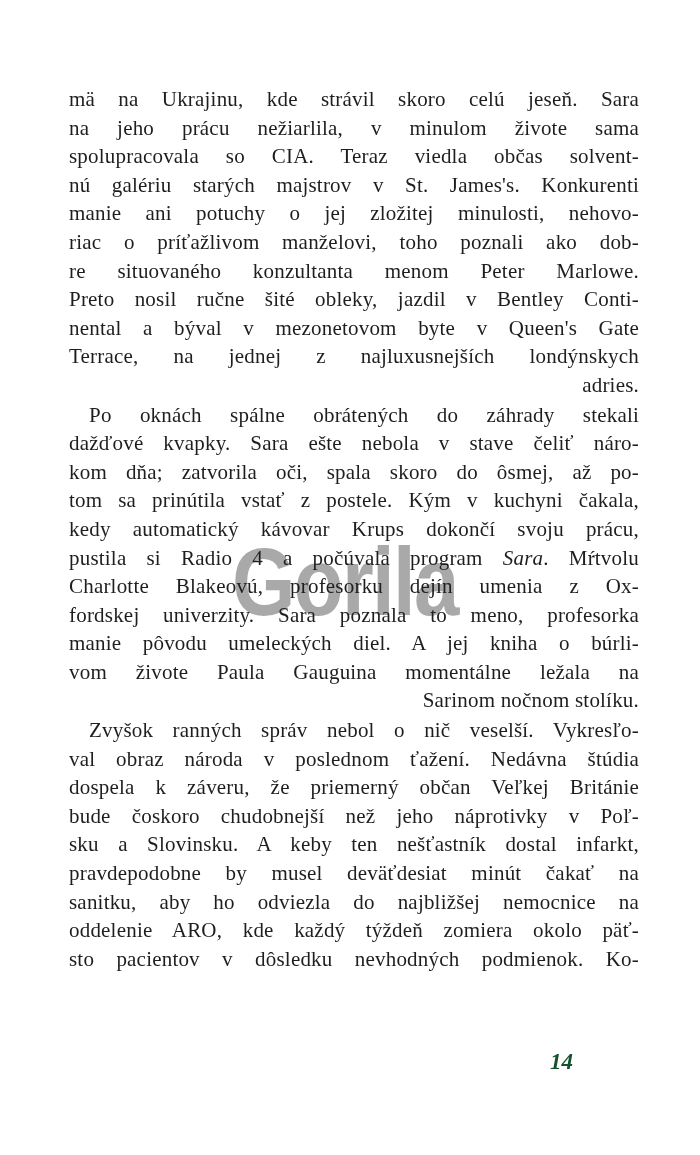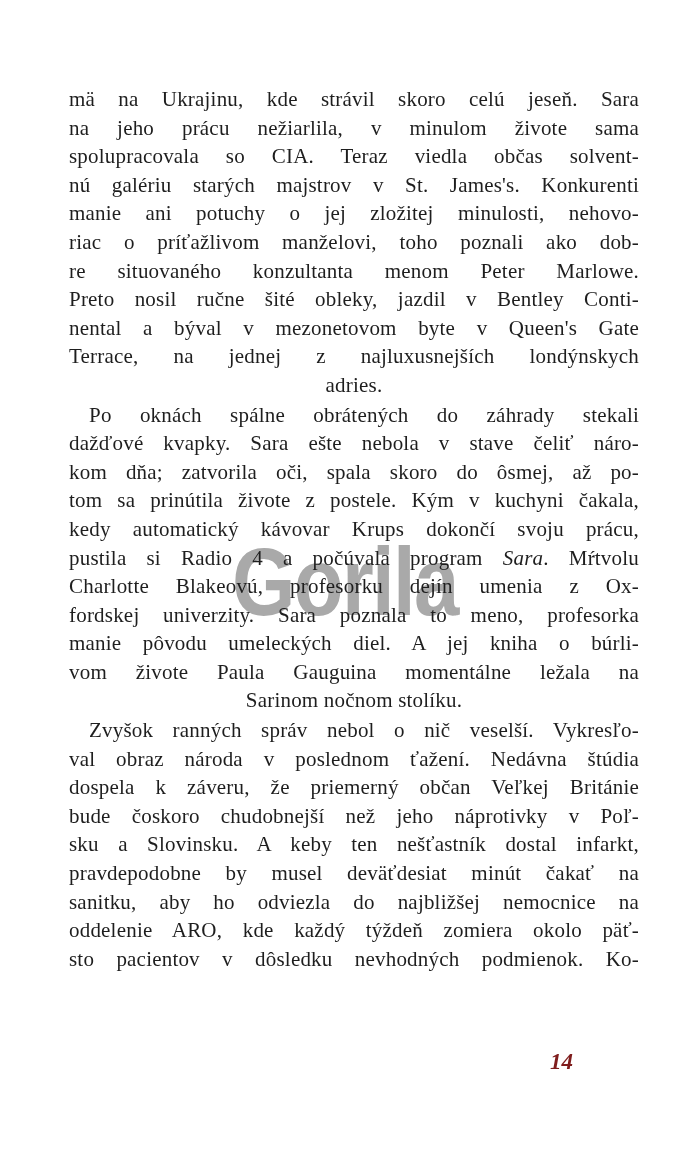--- a/index.html
+++ b/index.html
@@ -40,42 +40,42 @@
     font-size: 21px;
     letter-spacing: 0.2px;
     color: #1e1e1e;
   }
   .paragraph {
     margin: 1px;
   }
   .line {
     height: 28.6px;
     line-height: 28.6px;
-    text-align: center;
+    text-align: right;
     white-space: normal;
   }
   .line.j {
     text-align: justify;
     text-align-last: justify;
   }
   .line.indent {
     text-indent: 20px;
   }
   .line em {
     font-style: italic;
   }
   .page-number {
     position: absolute;
     left: 550px;
     top: 1049px;
     z-index: 2;
     font-size: 23px;
     font-weight: bold;
     font-style: italic;
-    color: #7f1d1d;
+    color: #14532d;
   }
 </style>
 </head>
 <body>
 
 <div class="page">
   <div class="watermark">Gorila</div>
 
   <div class="text-block" id="text-block">
       <div class="paragraph">
@@ -88,21 +88,21 @@
         <div class="line j">re situovaného konzultanta menom Peter Marlowe.</div>
         <div class="line j">Preto nosil ručne šité obleky, jazdil v Bentley Conti-</div>
         <div class="line j">nental a býval v mezonetovom byte v Queen's Gate</div>
         <div class="line j">Terrace, na jednej z najluxusnejších londýnskych</div>
         <div class="line">adries.</div>
       </div>
       <div class="paragraph">
         <div class="line j indent">Po oknách spálne obrátených do záhrady stekali</div>
         <div class="line j">dažďové kvapky. Sara ešte nebola v stave čeliť náro-</div>
         <div class="line j">kom dňa; zatvorila oči, spala skoro do ôsmej, až po-</div>
-        <div class="line j">tom sa prinútila živote z postele. Kým v kuchyni čakala,</div>
+        <div class="line j">tom sa prinútila vstať z postele. Kým v kuchyni čakala,</div>
         <div class="line j">kedy automatický kávovar Krups dokončí svoju prácu,</div>
         <div class="line j">pustila si Radio 4 a počúvala program <em>Sara</em>. Mŕtvolu</div>
         <div class="line j">Charlotte Blakeovú, profesorku dejín umenia z Ox-</div>
         <div class="line j">fordskej univerzity. Sara poznala to meno, profesorka</div>
         <div class="line j">manie pôvodu umeleckých diel. A jej kniha o búrli-</div>
         <div class="line j">vom živote Paula Gauguina momentálne ležala na</div>
         <div class="line">Sarinom nočnom stolíku.</div>
       </div>
       <div class="paragraph">
         <div class="line j indent">Zvyšok ranných správ nebol o nič veselší. Vykresľo-</div>

